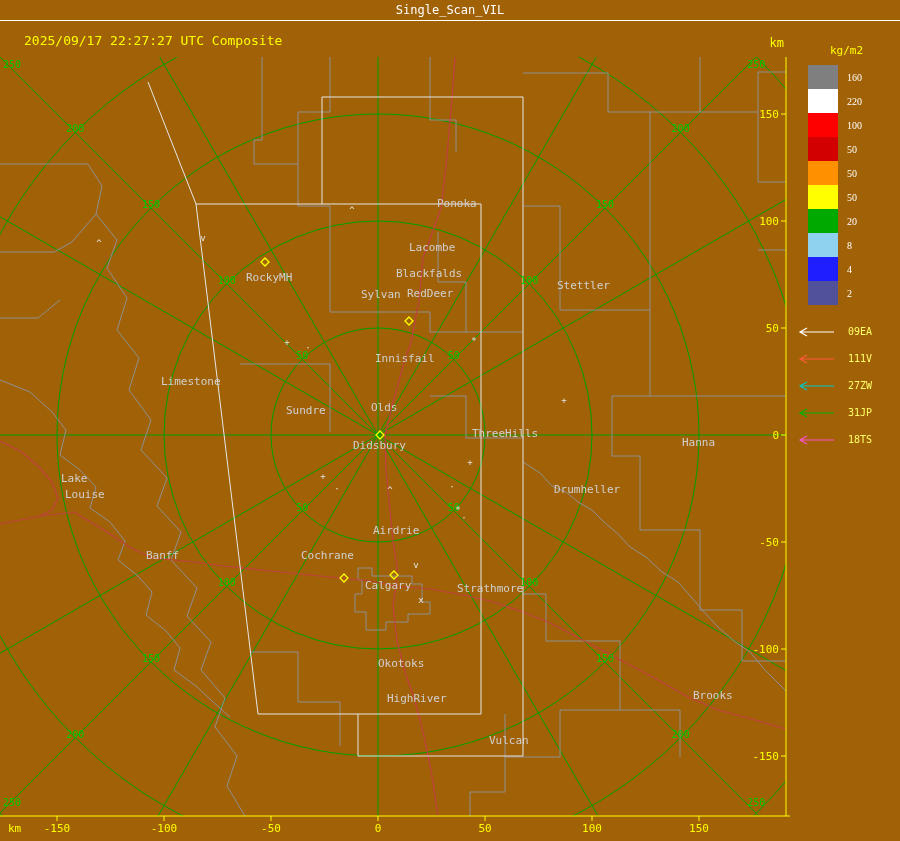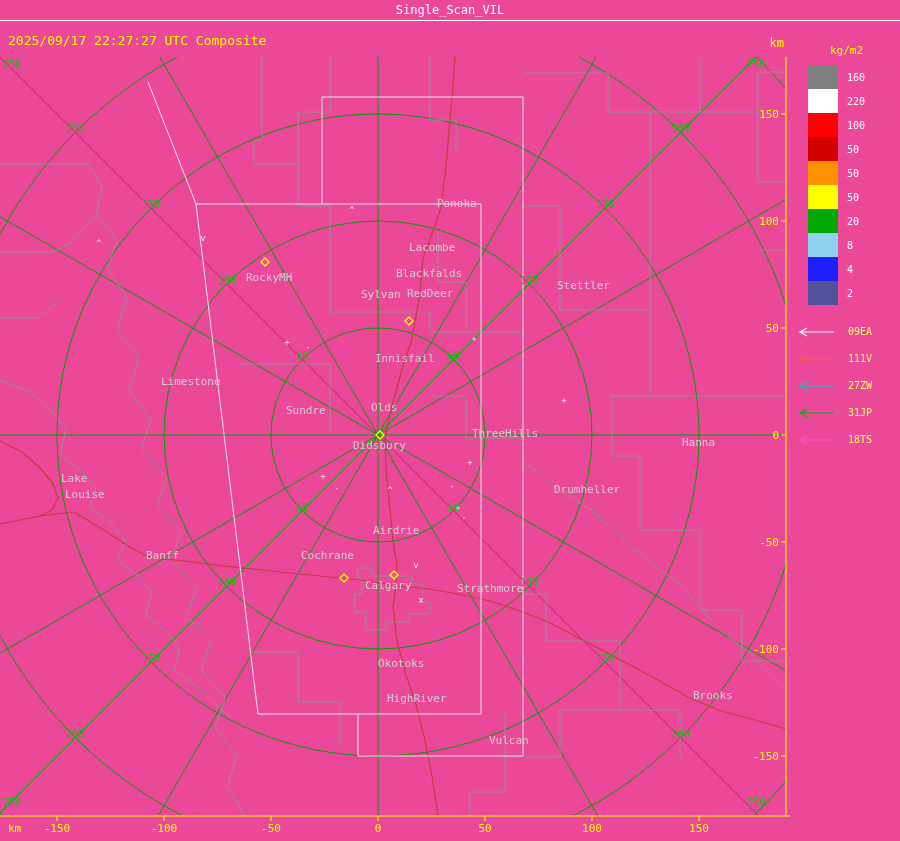--- a/index.html
+++ b/index.html
@@ -1,24 +1,24 @@
 <!DOCTYPE html>
 <html><head>
 <meta charset="utf-8">
 <style>
   html,body{margin:0;padding:0;background:#000;}
-  .page{position:relative;width:900px;height:841px;background:#ec4899;overflow:hidden;
+  .page{position:relative;width:900px;height:841px;background:#a16207;overflow:hidden;
         font-family:"DejaVu Sans Mono","Liberation Mono",monospace;}
   .titlebar{position:absolute;top:0;left:0;width:900px;height:20px;text-align:center;
             color:#fff;font-size:12px;line-height:20px;border-bottom:1px solid #fff;}
-  .timestamp{position:absolute;top:33px;left:8px;color:#ff0;font-size:13px;}
+  .timestamp{position:absolute;top:33px;left:24px;color:#ff0;font-size:13px;}
   .legend-units{position:absolute;top:44px;left:830px;color:#ff0;font-size:11px;}
   #map-svg{position:absolute;top:0;left:0;font-family:"DejaVu Sans Mono",monospace;}
   #legend-scale{position:absolute;top:65px;left:808px;}
-  .scale-row{display:flex;align-items:center;height:24px;}
+  .scale-row{display:flex;align-items:center;height:24px;font-family:Liberation Serif, serif;}
   .scale-box{width:30px;height:24px;}
   .scale-val{font-size:10px;margin-left:9px;}
   #legend-radars{position:absolute;top:318px;left:794px;}
   .radar-row{display:flex;align-items:center;height:27px;}
   .radar-id{font-size:10px;margin-left:10px;}
 </style>
 </head>
 <body>
 
 <div class="page">

